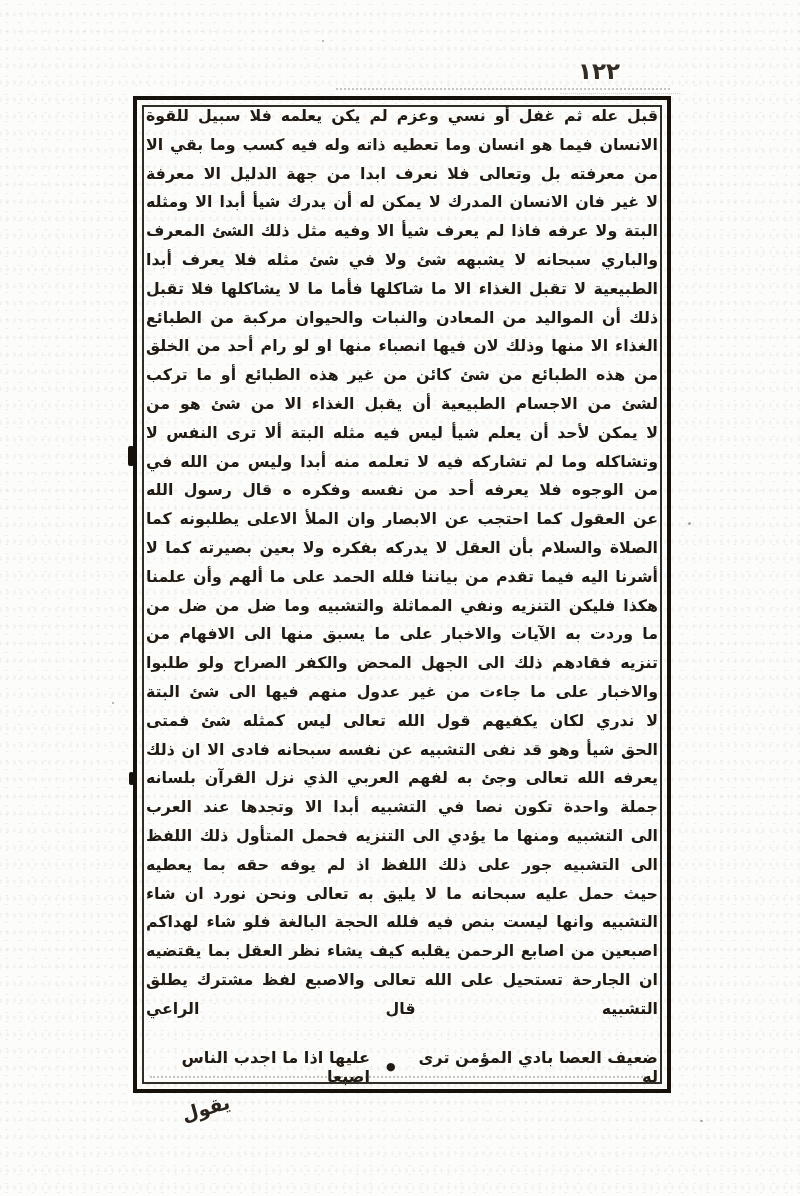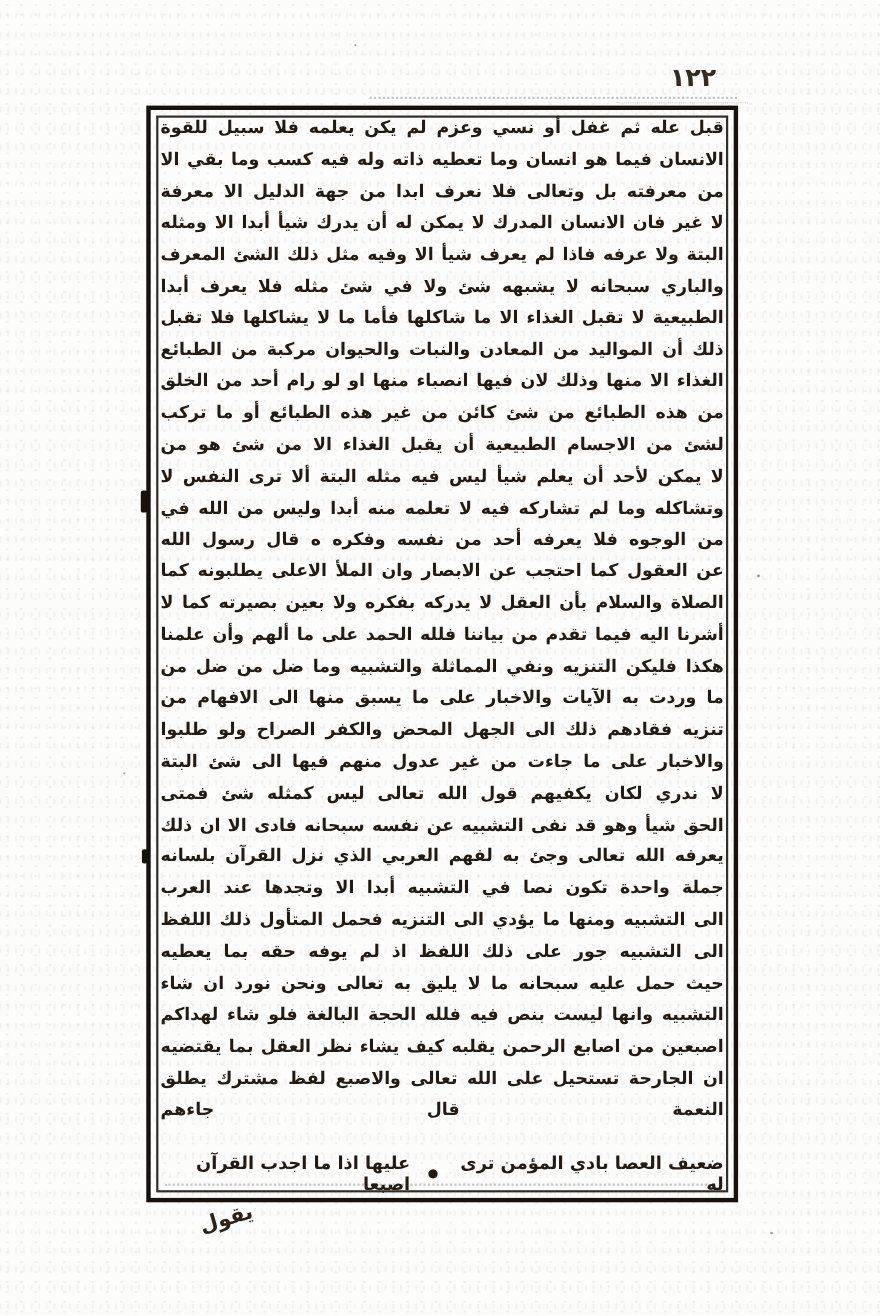--- a/index.html
+++ b/index.html
@@ -10,21 +10,21 @@
   }
   .speckle{
     position:absolute;inset:0;pointer-events:none;
     background-image:
       radial-gradient(rgba(75,66,55,.07) 1px, transparent 1.4px),
       radial-gradient(rgba(75,66,55,.05) 1px, transparent 1.3px);
     background-size:13px 9px,7px 17px;
     background-position:0 0,4px 6px;
   }
   .page-number{
-    position:absolute;left:609px;top:58px;
+    position:absolute;left:578px;top:58px;
     font-size:23px;font-weight:bold;color:#332c24;letter-spacing:1px;
   }
   .bleed-dashes{
     position:absolute;left:336px;top:88px;width:334px;height:0;
     border-top:2px dotted rgba(80,70,58,.30);
   }
   .bleed-dashes-2{
     position:absolute;left:560px;top:93px;width:120px;height:0;
     border-top:1px dotted rgba(80,70,58,.22);
   }
@@ -109,26 +109,26 @@
     <div class="t-line">لا ندري لكان يكفيهم قول الله تعالى ليس كمثله شئ فمتى جاءهم حديث فيه تشبيه فقد أشبه</div>
     <div class="t-line">الحق شيأ وهو قد نفى التشبيه عن نفسه سبحانه فادى الا ان ذلك الخبر له وجه من وجوه التنزيه</div>
     <div class="t-line">يعرفه الله تعالى وجئ به لفهم العربي الذي نزل القرآن بلسانه وما تجد لفظة في خبر ولا آية</div>
     <div class="t-line">جملة واحدة تكون نصا في التشبيه أبدا الا وتجدها عند العرب تحتمل وجوها منها ما يؤدي</div>
     <div class="t-line">الى التشبيه ومنها ما يؤدي الى التنزيه فحمل المتأول ذلك اللفظ على الوجه الذي يؤدي</div>
     <div class="t-line">الى التشبيه جور على ذلك اللفظ اذ لم يوفه حقه بما يعطيه وضعه في اللسان وتعدى على الله تعالى</div>
     <div class="t-line">حيث حمل عليه سبحانه ما لا يليق به تعالى ونحن نورد ان شاء الله تعالى بعض أحاديث وردت في</div>
     <div class="t-line">التشبيه وانها ليست بنص فيه فلله الحجة البالغة فلو شاء لهداكم اجمعين فمن ذلك قلب المؤمن بين</div>
     <div class="t-line">اصبعين من اصابع الرحمن يقلبه كيف يشاء نظر العقل بما يقتضيه الوضع من الحقيقة والمجاز</div>
     <div class="t-line">ان الجارحة تستحيل على الله تعالى والاصبع لفظ مشترك يطلق على الجارحة وهو يطلق على</div>
-    <div class="t-line">النعمة قال جاءهم</div>
+    <div class="t-line">التشبيه قال الراعي</div>
     <div class="t-line short"></div>
     <div class="verse">
       <span>ضعيف العصا بادي المؤمن ترى له</span>
       <span class="sep">●</span>
-      <span>عليها اذا ما اجدب القرآن اصبعا</span>
+      <span>عليها اذا ما اجدب الناس اصبعا</span>
     </div>
   </div>
 
   <div class="dotted-underline"></div>
 
   <div class="catchword">يقول</div>
 
   <div class="nub nub-a"></div>
   <div class="nub nub-b"></div>
   <div class="speck speck-1"></div>

